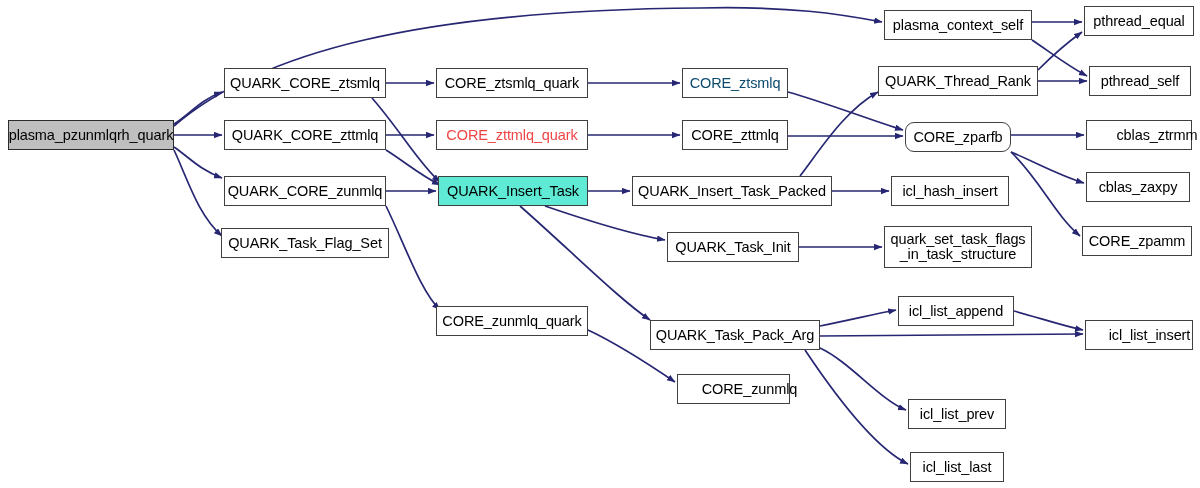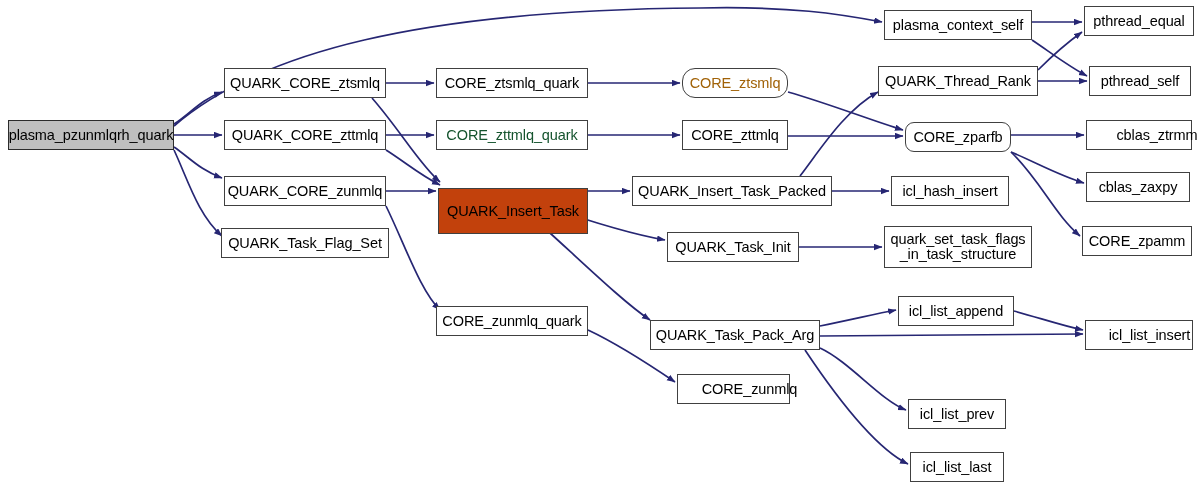--- a/index.html
+++ b/index.html
@@ -72,24 +72,24 @@
         <path d="M1014,311 C 1040,318 1060,325 1083,330" fill="none" stroke="#262673" stroke-width="1.7" marker-end="url(#arrow)"></path>
       </g>
   </svg>
   <div id="node-layer">
       <div class="node root" style="left: 8px; top: 120px; width: 166px; height: 30px; border-color: rgb(43, 43, 43); background: rgb(191, 191, 191); color: rgb(0, 0, 0);"><span class="lbl">plasma_pzunmlqrh_quark</span></div>
       <div class="node" style="left: 224px; top: 68px; width: 162px; height: 30px; border-color: rgb(64, 64, 64); background: rgb(255, 255, 255); color: rgb(0, 0, 0);"><span class="lbl">QUARK_CORE_ztsmlq</span></div>
       <div class="node" style="left: 224px; top: 120px; width: 162px; height: 30px; border-color: rgb(64, 64, 64); background: rgb(255, 255, 255); color: rgb(0, 0, 0);"><span class="lbl">QUARK_CORE_zttmlq</span></div>
       <div class="node" style="left: 224px; top: 176px; width: 162px; height: 30px; border-color: rgb(64, 64, 64); background: rgb(255, 255, 255); color: rgb(0, 0, 0);"><span class="lbl">QUARK_CORE_zunmlq</span></div>
       <div class="node" style="left: 221px; top: 228px; width: 168px; height: 30px; border-color: rgb(64, 64, 64); background: rgb(255, 255, 255); color: rgb(0, 0, 0);"><span class="lbl">QUARK_Task_Flag_Set</span></div>
       <div class="node" style="left: 436px; top: 68px; width: 152px; height: 30px; border-color: rgb(64, 64, 64); background: rgb(255, 255, 255); color: rgb(0, 0, 0);"><span class="lbl">CORE_ztsmlq_quark</span></div>
-      <div class="node" style="left: 436px; top: 120px; width: 152px; height: 30px; border-color: rgb(64, 64, 64); background: rgb(255, 255, 255); color: #14532d;"><span class="lbl">CORE_zttmlq_quark</span></div>
-      <div class="node" style="left: 438px; top: 188px; width: 150px; height: 46px; border-color: rgb(64, 64, 64); background: #c2410c; color: rgb(0, 0, 0);"><span class="lbl">QUARK_Insert_Task</span></div>
+      <div class="node" style="left: 436px; top: 120px; width: 152px; height: 30px; border-color: rgb(64, 64, 64); background: rgb(255, 255, 255); color: #ef4444;"><span class="lbl">CORE_zttmlq_quark</span></div>
+      <div class="node" style="left: 438px; top: 176px; width: 150px; height: 30px; border-color: rgb(64, 64, 64); background: #5eead4; color: rgb(0, 0, 0);"><span class="lbl">QUARK_Insert_Task</span></div>
       <div class="node" style="left: 436px; top: 306px; width: 152px; height: 30px; border-color: rgb(64, 64, 64); background: rgb(255, 255, 255); color: rgb(0, 0, 0);"><span class="lbl">CORE_zunmlq_quark</span></div>
-      <div class="node" style="left: 682px; top: 68px; width: 106px; height: 30px; border-color: rgb(64, 64, 64); background: rgb(255, 255, 255); color: #a16207; border-radius: 13px;"><span class="lbl">CORE_ztsmlq</span></div>
+      <div class="node" style="left: 682px; top: 68px; width: 106px; height: 30px; border-color: rgb(64, 64, 64); background: rgb(255, 255, 255); color: #0c4a6e;"><span class="lbl">CORE_ztsmlq</span></div>
       <div class="node" style="left: 682px; top: 120px; width: 106px; height: 30px; border-color: rgb(64, 64, 64); background: rgb(255, 255, 255); color: rgb(0, 0, 0);"><span class="lbl">CORE_zttmlq</span></div>
       <div class="node" style="left: 632px; top: 176px; width: 200px; height: 30px; border-color: rgb(64, 64, 64); background: rgb(255, 255, 255); color: rgb(0, 0, 0);"><span class="lbl">QUARK_Insert_Task_Packed</span></div>
       <div class="node" style="left: 667px; top: 232px; width: 132px; height: 30px; border-color: rgb(64, 64, 64); background: rgb(255, 255, 255); color: rgb(0, 0, 0);"><span class="lbl">QUARK_Task_Init</span></div>
       <div class="node" style="left: 650px; top: 320px; width: 170px; height: 30px; border-color: rgb(64, 64, 64); background: rgb(255, 255, 255); color: rgb(0, 0, 0);"><span class="lbl">QUARK_Task_Pack_Arg</span></div>
       <div class="node" style="left: 677px; top: 374px; width: 113px; height: 30px; border-color: rgb(64, 64, 64); background: rgb(255, 255, 255); color: rgb(0, 0, 0); padding-left: 32px;"><span class="lbl">CORE_zunmlq</span></div>
       <div class="node" style="left: 884px; top: 10px; width: 148px; height: 30px; border-color: rgb(64, 64, 64); background: rgb(255, 255, 255); color: rgb(0, 0, 0);"><span class="lbl">plasma_context_self</span></div>
       <div class="node" style="left: 878px; top: 66px; width: 160px; height: 30px; border-color: rgb(64, 64, 64); background: rgb(255, 255, 255); color: rgb(0, 0, 0);"><span class="lbl">QUARK_Thread_Rank</span></div>
       <div class="node" style="left: 905px; top: 122px; width: 106px; height: 30px; border-color: rgb(64, 64, 64); background: rgb(255, 255, 255); color: rgb(0, 0, 0); border-radius: 9px;"><span class="lbl">CORE_zparfb</span></div>
       <div class="node" style="left: 891px; top: 176px; width: 118px; height: 30px; border-color: rgb(64, 64, 64); background: rgb(255, 255, 255); color: rgb(0, 0, 0);"><span class="lbl">icl_hash_insert</span></div>
       <div class="node" style="left: 884px; top: 226px; width: 148px; height: 42px; border-color: rgb(64, 64, 64); background: rgb(255, 255, 255); color: rgb(0, 0, 0);"><span class="lbl">quark_set_task_flags

